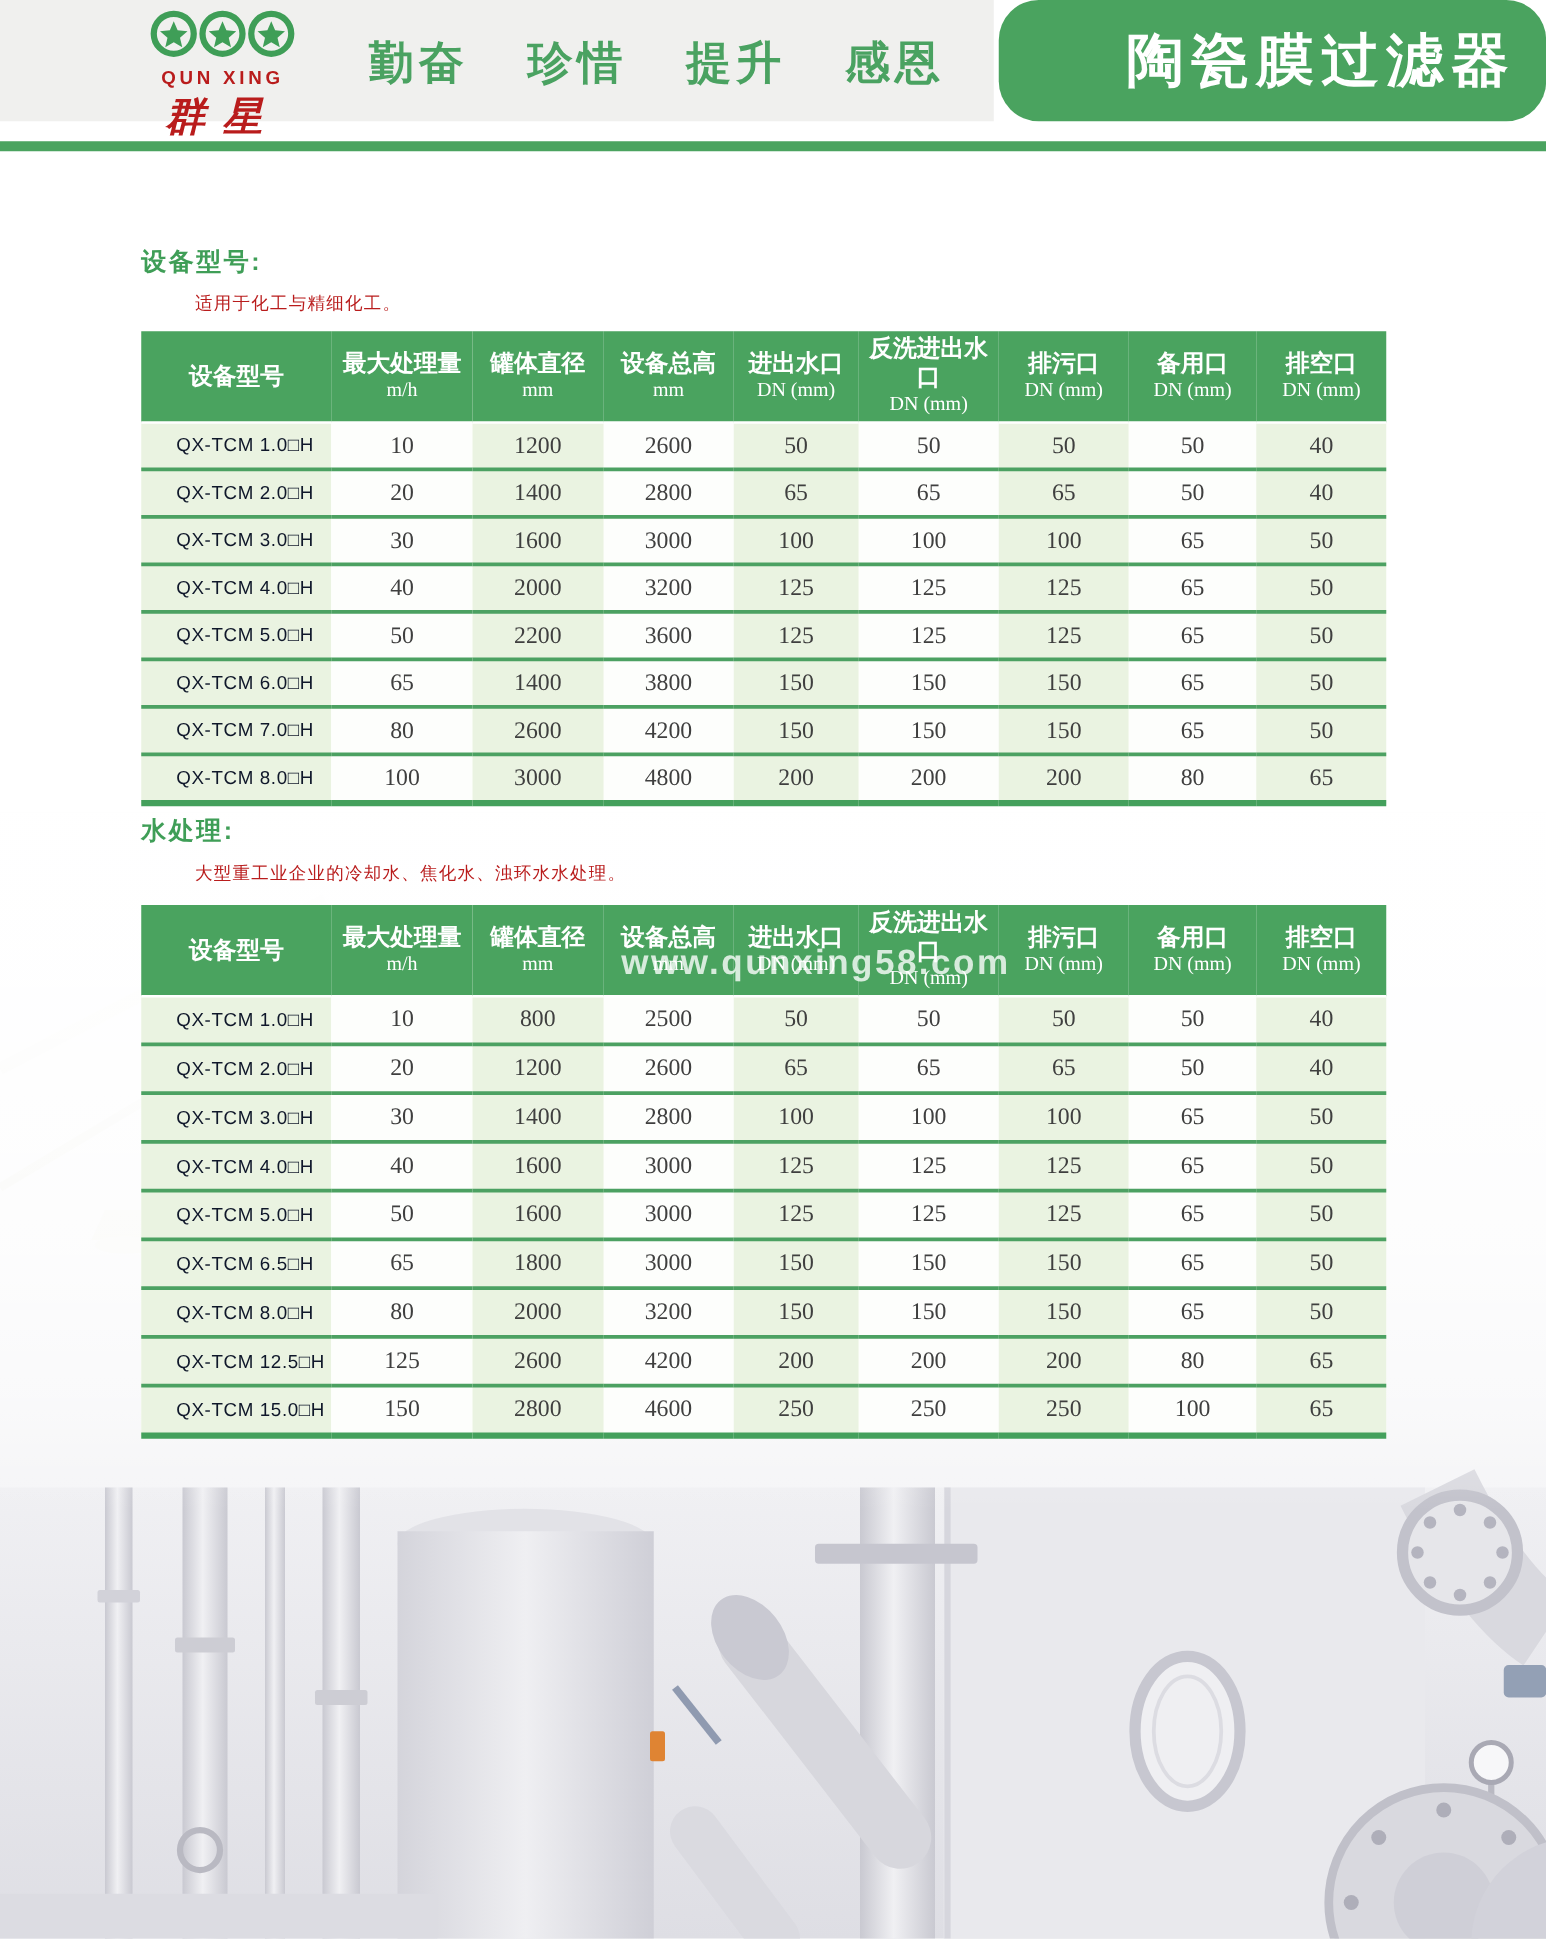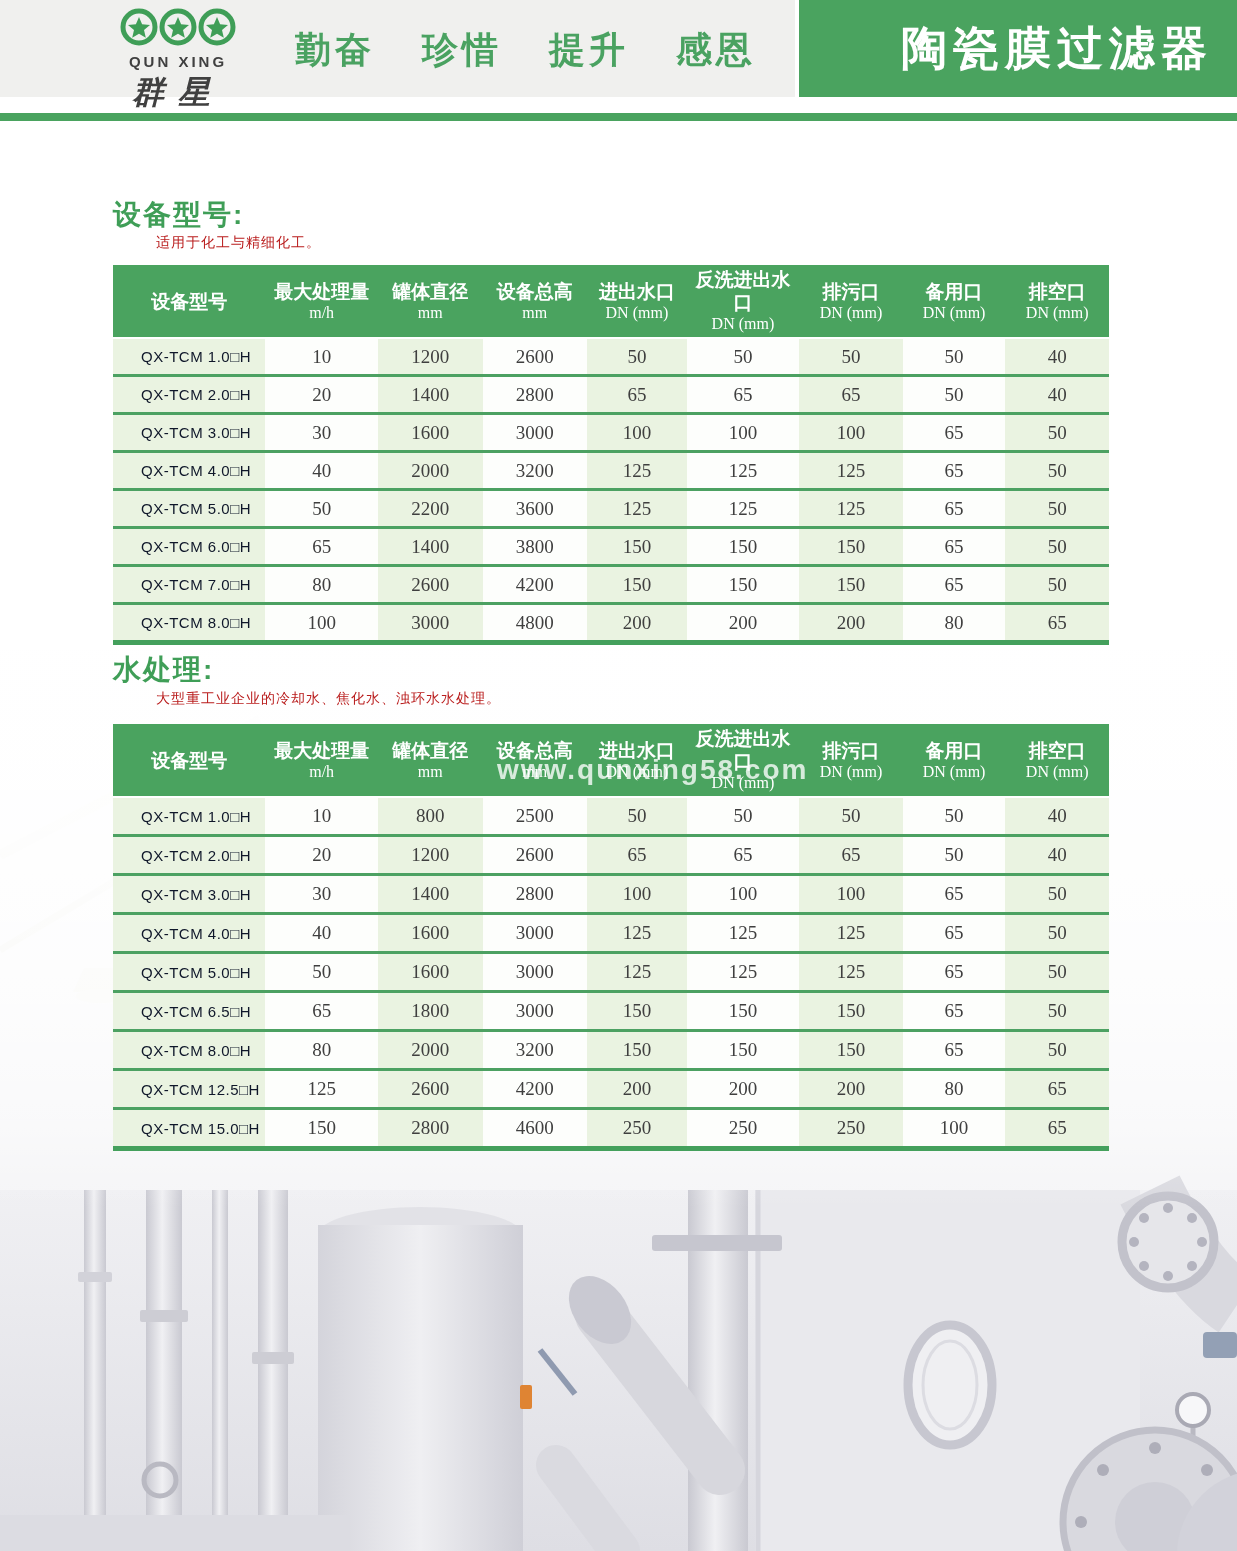--- a/index.html
+++ b/index.html
@@ -5,35 +5,35 @@
   html,body{margin:0;padding:0;}
   body{
     width:1237px;height:1551px;position:relative;overflow:hidden;
     background:#ffffff;
     font-family:"Liberation Sans","DejaVu Sans",sans-serif;
   }
   
   .hdr-gray{position:absolute;left:0;top:0;width:795px;height:97px;background:#f0f0ee;}
   .hdr-banner{
     position:absolute;left:799px;top:0;width:438px;height:97px;background:#4aa35f;
-    display:flex;align-items:center;justify-content:flex-end;padding-right:24px;box-sizing:border-box;
+    display:flex;align-items:center;justify-content:flex-end;padding-right:24px;box-sizing:border-box;border-radius:32px;
   }
   .hdr-banner .title{color:#ffffff;font-size:46px;font-weight:bold;letter-spacing:6px;}
   .green-rule{position:absolute;left:0;top:113px;width:1237px;height:8px;background:#4aa35f;}
-  .logo{position:absolute;left:103px;top:6px;width:150px;text-align:center;color:#404040;}
+  .logo{position:absolute;left:103px;top:6px;width:150px;text-align:center;color:#b91c1c;}
   .logo .en{font-size:15px;font-weight:bold;letter-spacing:3px;margin-top:1px;}
   .logo .cn{font-size:32px;font-weight:bold;font-style:italic;letter-spacing:14px;margin-top:1px;font-family:"Liberation Serif","DejaVu Serif",serif;}
   .slogan{
     position:absolute;left:283px;top:26px;width:470px;
     color:#4aa261;font-size:36px;font-weight:bold;word-spacing:34px;letter-spacing:4px;
     font-family:"Liberation Serif","DejaVu Serif",serif;
     margin-left:12px;
   }
   
-  .section-title{position:absolute;left:113px;color:#3f9e57;font-size:28px;font-weight:bold;letter-spacing:2px;z-index:2;}
+  .section-title{position:absolute;left:113px;color:#3f9e57;font-size:20px;font-weight:bold;letter-spacing:2px;z-index:2;}
   .section-desc{position:absolute;left:156px;color:#b91c1c;font-size:14px;letter-spacing:1px;z-index:2;}
   #sec1-title{top:196px;}
   #sec1-desc{top:234px;}
   #sec2-title{top:651px;}
   #sec2-desc{top:690px;}
   
   table.spec{
     position:absolute;left:113px;width:996px;border-collapse:collapse;table-layout:fixed;z-index:2;
     background:#ffffff;
   }

